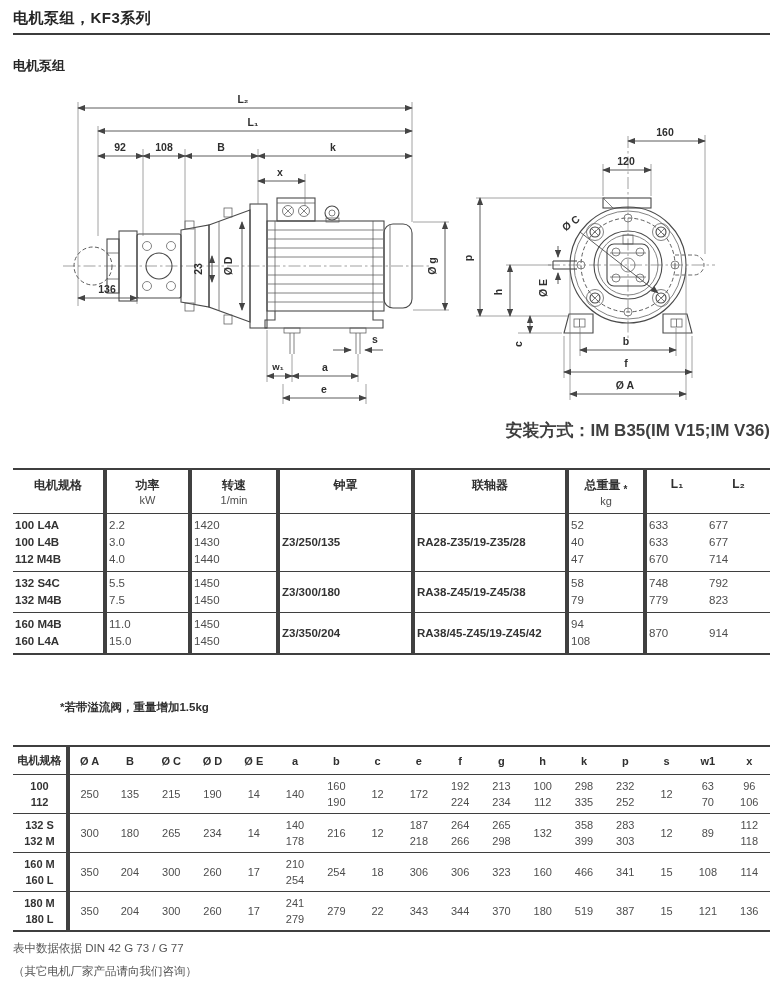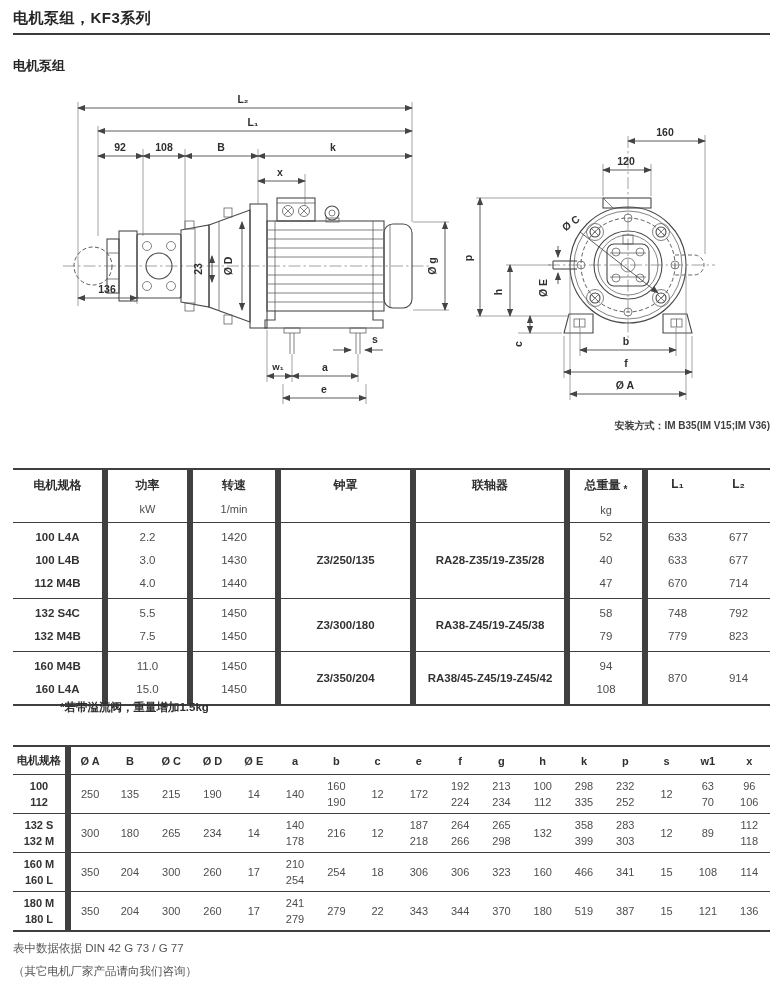--- a/index.html
+++ b/index.html
@@ -3,48 +3,48 @@
 <meta charset="utf-8">
 <style>
   html,body{margin:0;padding:0;background:#e8e8e8;}
   .page{position:relative;width:783px;height:989px;background:#ffffff;overflow:hidden;
         font-family:"Liberation Sans",sans-serif;color:#3c3c3c;}
   .title{position:absolute;left:13px;top:9px;font-size:15px;font-weight:bold;color:#262626;letter-spacing:.5px;}
   .rule{position:absolute;left:13px;top:33px;width:757px;height:2px;background:#3c3c3c;}
   .section{position:absolute;left:13px;top:57px;font-size:13px;font-weight:bold;color:#262626;}
   .drawing{position:absolute;left:13px;top:86px;}
   .mounting{position:absolute;left:470px;top:419px;width:300px;text-align:right;
-            font-size:10px;font-weight:bold;color:#3f3f3f;}
+            font-size:17px;font-weight:bold;color:#3f3f3f;}
   
   .ol{stroke:#4a4a4a;fill:none;stroke-width:1.1;}
   .th{stroke:#5a5a5a;fill:none;stroke-width:.75;}
   .dm{stroke:#4a4a4a;fill:none;stroke-width:.9;}
   .ex{stroke:#6f6f6f;fill:none;stroke-width:.65;}
   .cl{stroke:#7a7a7a;fill:none;stroke-width:.7;stroke-dasharray:12 3 2.5 3;}
   .dsh{stroke-dasharray:4 2.5;stroke-width:.9;}
   text.lbl{font:bold 10.5px "Liberation Sans",sans-serif;fill:#2f2f2f;}
   text.sm{font:bold 9.5px "Liberation Sans",sans-serif;fill:#2f2f2f;}
   
   table{border-collapse:collapse;table-layout:fixed;}
   .t1{position:absolute;left:13px;top:468px;width:757px;font-size:11.5px;color:#4d4d4d;
       border-top:2px solid #3f3f3f;border-bottom:2px solid #3f3f3f;}
   .t1 th{border-bottom:1px solid #3f3f3f;vertical-align:top;padding:7px 2px 6px;font-weight:bold;color:#2f2f2f;}
-  .t1 td{padding:3px 2px;text-align:center;vertical-align:middle;white-space:pre-line;line-height:23px;}
+  .t1 td{padding:3px 2px;vertical-align:middle;white-space:pre-line;line-height:17px;}
   .t1 tr.g td{border-top:1px solid #3f3f3f;}
   .t1 tr.g0 td{border-top:none;}
   .t2{position:absolute;left:13px;top:745px;width:757px;font-size:11px;color:#4d4d4d;
       border-top:2px solid #3f3f3f;border-bottom:2px solid #3f3f3f;}
   .t2 th{border-bottom:1px solid #3f3f3f;padding:6px 1px;font-weight:bold;color:#2f2f2f;}
   .t2 td{padding:3px 1px;text-align:center;vertical-align:middle;white-space:pre-line;line-height:16px;}
   .t2 tr.g td{border-top:1px solid #3f3f3f;}
   .t2 tr.g0 td{border-top:none;}
-  .vr{border-right:6px solid #404040;}
+  .vr{border-right:4px solid #404040;}
   .b{font-weight:bold;color:#333;}
   .hl{font-size:12px;text-align:center;}
-  .hu{margin-top:9px;font-weight:normal;font-size:11px;color:#4d4d4d;text-align:center;}
+  .hu{margin-top:0;font-weight:normal;font-size:11px;color:#4d4d4d;text-align:center;}
   .wm{font-size:10px;vertical-align:-4px;margin-left:3px;}
   .footnote{position:absolute;left:13px;top:700px;font-size:11.5px;font-weight:bold;color:#2f2f2f;margin-left:47px;}
   .fl1{position:absolute;left:13px;top:941px;font-size:11.5px;color:#555;}
   .fl2{position:absolute;left:13px;top:964px;font-size:11.5px;color:#555;}
   .fr{position:absolute;left:398px;top:941px;font-size:11.5px;color:#555;}
 </style>
 </head>
 <body>
 
 <div class="page">

